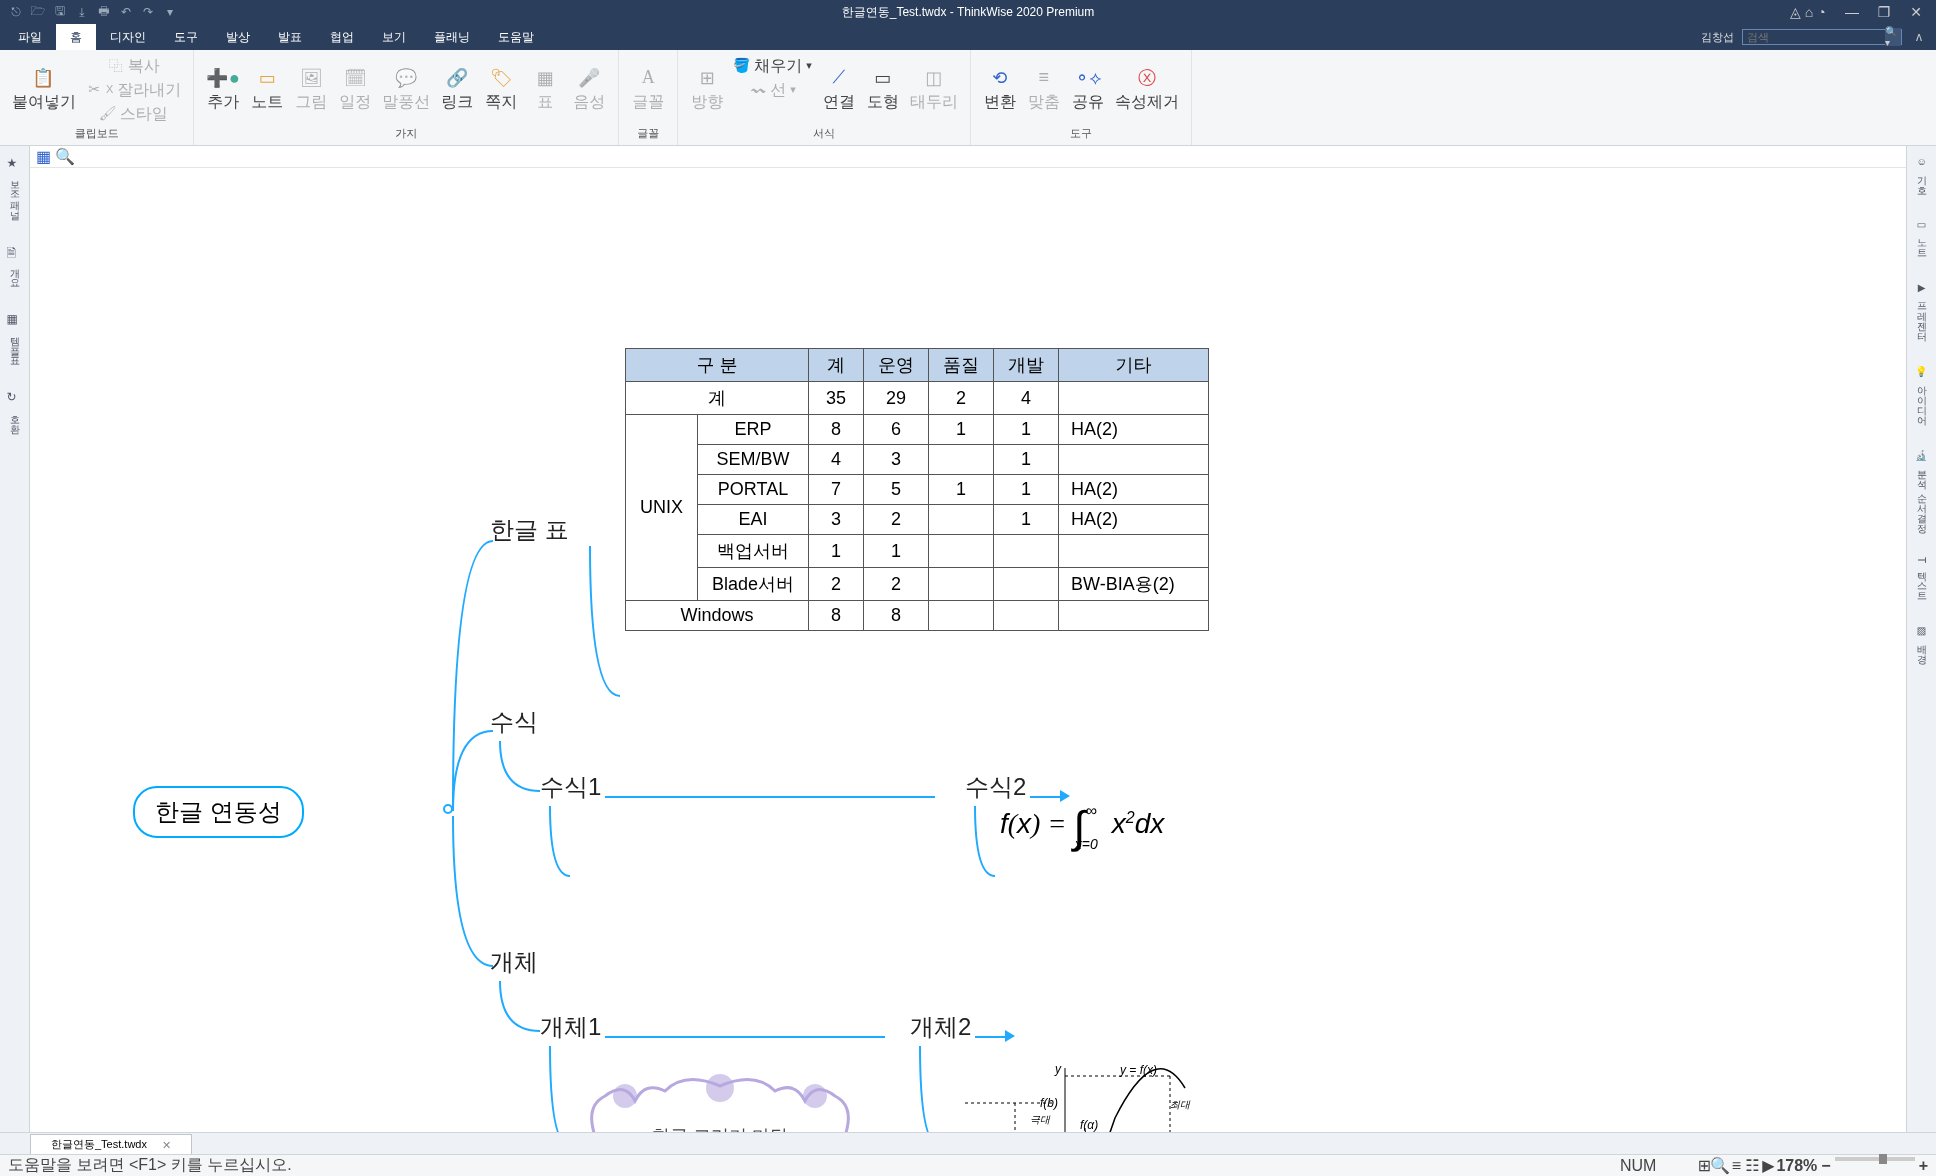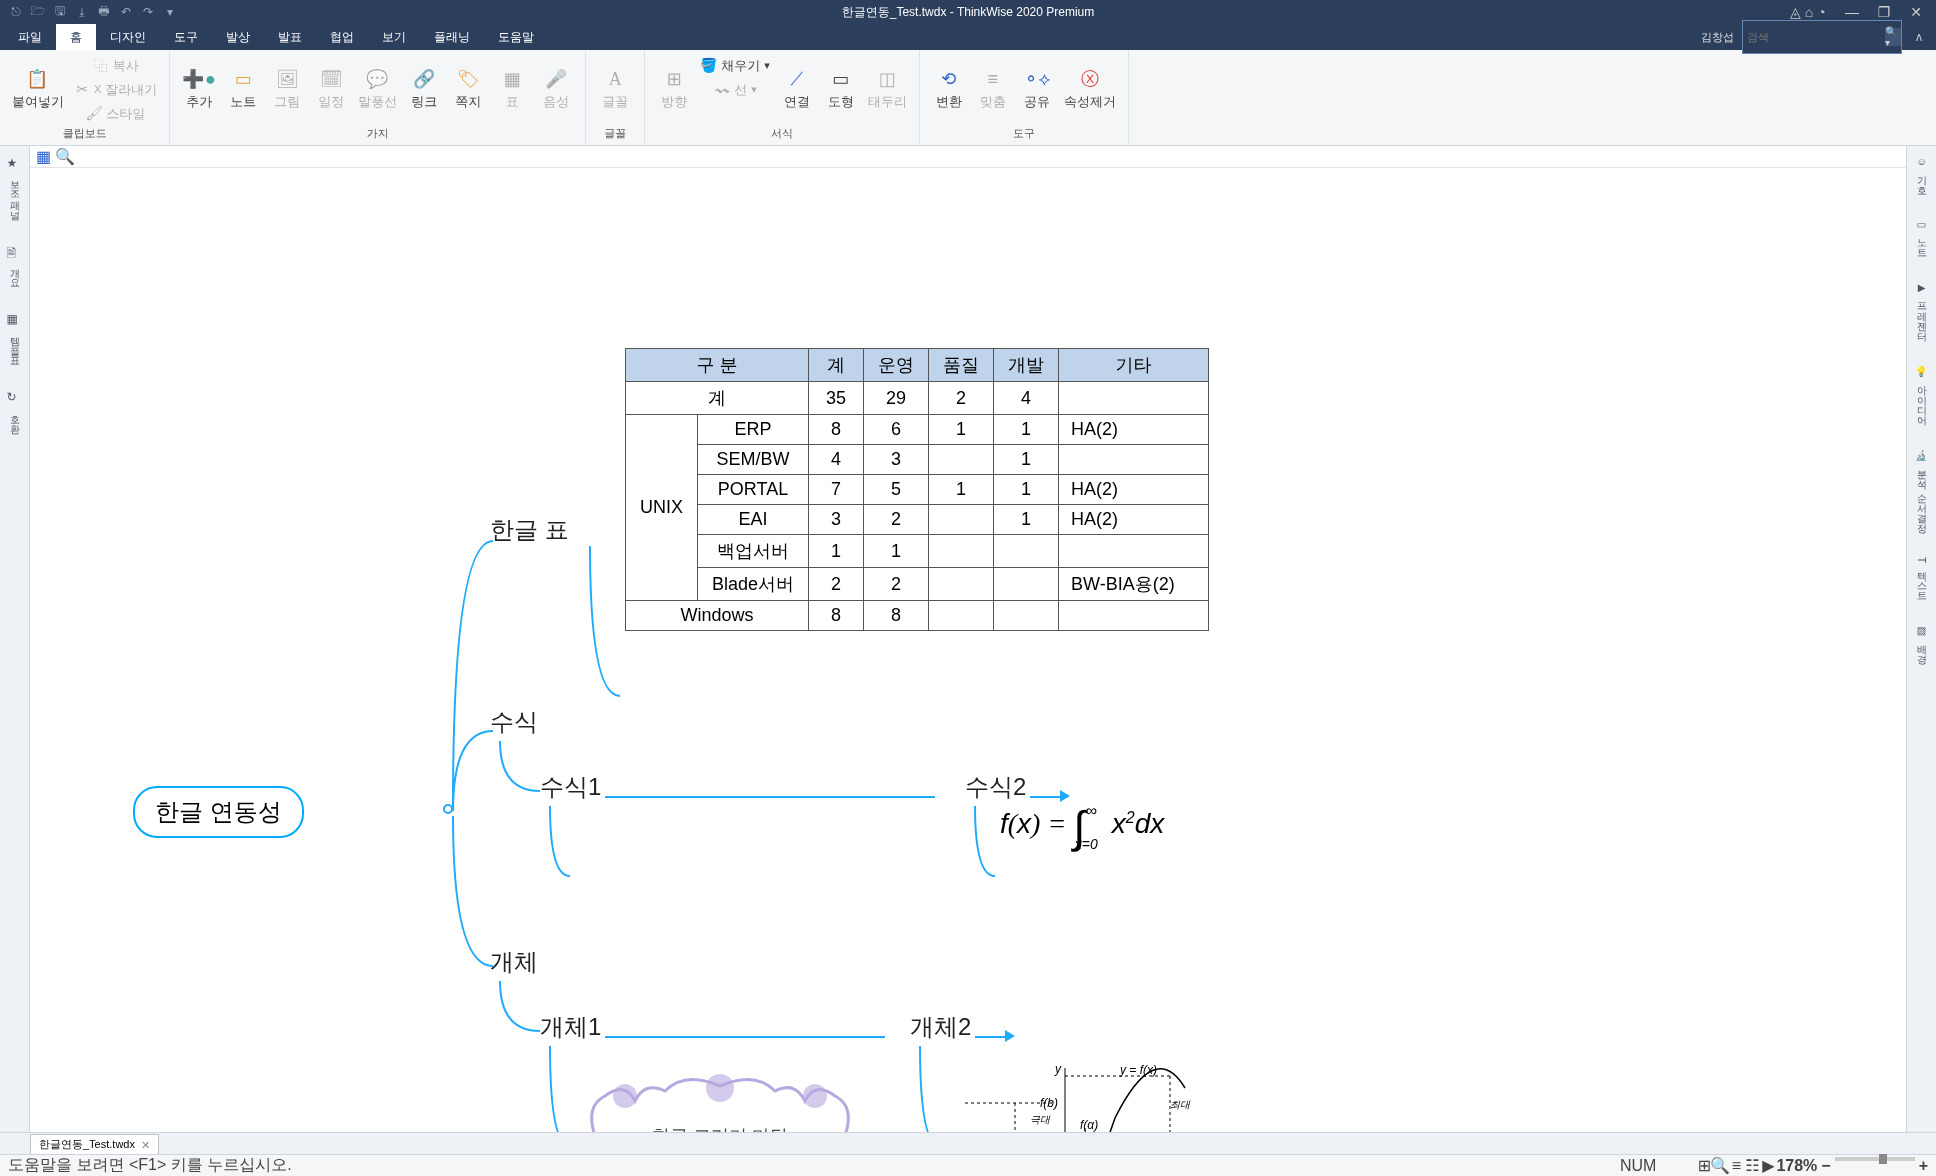--- a/index.html
+++ b/index.html
@@ -13,33 +13,33 @@
 .title-bar .win-controls { position: absolute; right: 0; display: flex; align-items: center; gap: 12px; padding-right: 10px; }
 .title-bar .win-controls span { width: 20px; text-align: center; cursor: pointer; color: #ccc; font-size: 14px; }
 .title-bar .brand-icons { color: #e6a43c; font-size: 16px; letter-spacing: 4px; margin-right: 20px; }
 
 
 .menu-bar { background: #2b3e5c; height: 26px; display: flex; align-items: stretch; color: #fff; font-size: 12px; padding-left: 4px; position: relative; }
 .menu-bar .tab { padding: 0 14px; display: flex; align-items: center; cursor: pointer; }
 .menu-bar .tab.active { background: #fff; color: #2b3e5c; }
 .menu-bar .right-area { position: absolute; right: 8px; top: 0; height: 100%; display: flex; align-items: center; gap: 8px; }
 .menu-bar .user { color: #ddd; font-size: 11px; }
-.menu-bar .search-box { background: #2b3e5c; border: 1px solid #6788b5; height: 34px; width: 160px; display: flex; align-items: center; }
+.menu-bar .search-box { background: #2b3e5c; border: 1px solid #6788b5; height: 16px; width: 160px; display: flex; align-items: center; }
 .menu-bar .search-box input { background: transparent; border: none; color: #fff; font-size: 11px; padding: 0 4px; width: 100%; outline: none; }
 .menu-bar .search-box .srch-btn { width: 18px; height: 18px; background: #3f5577; color: #ccc; display: flex; align-items: center; justify-content: center; cursor: pointer; font-size: 10px; }
 .menu-bar .collapse { color: #ccc; cursor: pointer; padding: 0 6px; }
 
 
 .ribbon { background: #f5f6f8; border-bottom: 1px solid #d0d5dc; height: 96px; display: flex; font-size: 11px; color: #444; }
 .ribbon-group { border-right: 1px solid #e0e3e8; padding: 4px 8px; display: flex; flex-direction: column; }
 .ribbon-group .group-row { display: flex; gap: 2px; flex: 1; }
 .ribbon-group .group-label { text-align: center; font-size: 11px; color: #555; padding-top: 2px; }
 .rbtn { display: flex; flex-direction: column; align-items: center; justify-content: center; padding: 2px 4px; cursor: pointer; border-radius: 3px; min-width: 42px; }
 .rbtn .icon { width: 24px; height: 24px; display: flex; align-items: center; justify-content: center; font-size: 18px; }
-.rbtn .lbl { font-size: 13px; margin-top: 2px; white-space: nowrap; }
+.rbtn .lbl { font-size: 16px; margin-top: 2px; white-space: nowrap; }
 .rbtn.small { flex-direction: row; min-width: auto; gap: 4px; padding: 1px 4px; height: 22px; }
 .rbtn.small .icon { width: 16px; height: 16px; font-size: 14px; }
 .rbtn.disabled { opacity: 0.4; cursor: default; }
 .vstack { display: flex; flex-direction: column; gap: 2px; }
 
 
 .workspace { display: flex; height: calc(100% - 24px - 26px - 96px - 22px - 22px); position: relative; }
 .left-sidebar { width: 30px; background: #eef1f5; border-right: 1px solid #d0d5dc; display: flex; flex-direction: column; align-items: center; padding-top: 10px; gap: 30px; }
 .left-sidebar .sb-item { writing-mode: vertical-rl; font-size: 10px; color: #556; cursor: pointer; display: flex; align-items: center; gap: 2px; }
 .left-sidebar .sb-icon { width: 16px; height: 16px; writing-mode: horizontal-tb; font-size: 12px; }
@@ -70,21 +70,21 @@
 .formula { position: absolute; font-family: "Times New Roman", serif; font-style: italic; font-size: 28px; white-space: nowrap; }
 .formula .frac { display: inline-block; text-align: center; vertical-align: middle; }
 .formula .frac .top { border-bottom: 1.5px solid #000; padding: 0 6px; }
 .formula sup { font-size: 16px; }
 
 
 .decoration { position: absolute; }
 
 
 .doc-tabs { height: 22px; background: #eef1f5; border-top: 1px solid #d0d5dc; display: flex; align-items: center; padding-left: 30px; font-size: 11px; }
-.doc-tab { background: #fff; border: 1px solid #c0c5cc; border-bottom: none; padding: 2px 8px; display: flex; align-items: flex-end; gap: 6px; }
+.doc-tab { background: #fff; border: 1px solid #c0c5cc; border-bottom: none; padding: 2px 20px; display: flex; align-items: flex-end; gap: 15px; }
 .doc-tab .close { cursor: pointer; color: #888; }
 
 
 .status-bar { height: 22px; background: #f5f6f8; border-top: 1px solid #d0d5dc; display: flex; align-items: center; font-size: 16px; color: #444; padding: 0 8px; justify-content: space-between; }
 .status-bar .right { display: flex; align-items: center; gap: 0; }
 .status-bar .zoom-ctrl { display: flex; align-items: flex-start; gap: 4px; font-weight: bold; }
 .status-bar .view-btn { width: 16px; height: 16px; display: inline-flex; align-items: center; justify-content: center; cursor: pointer; border: 1px solid transparent; }
 </style>
 </head>
 <body>

